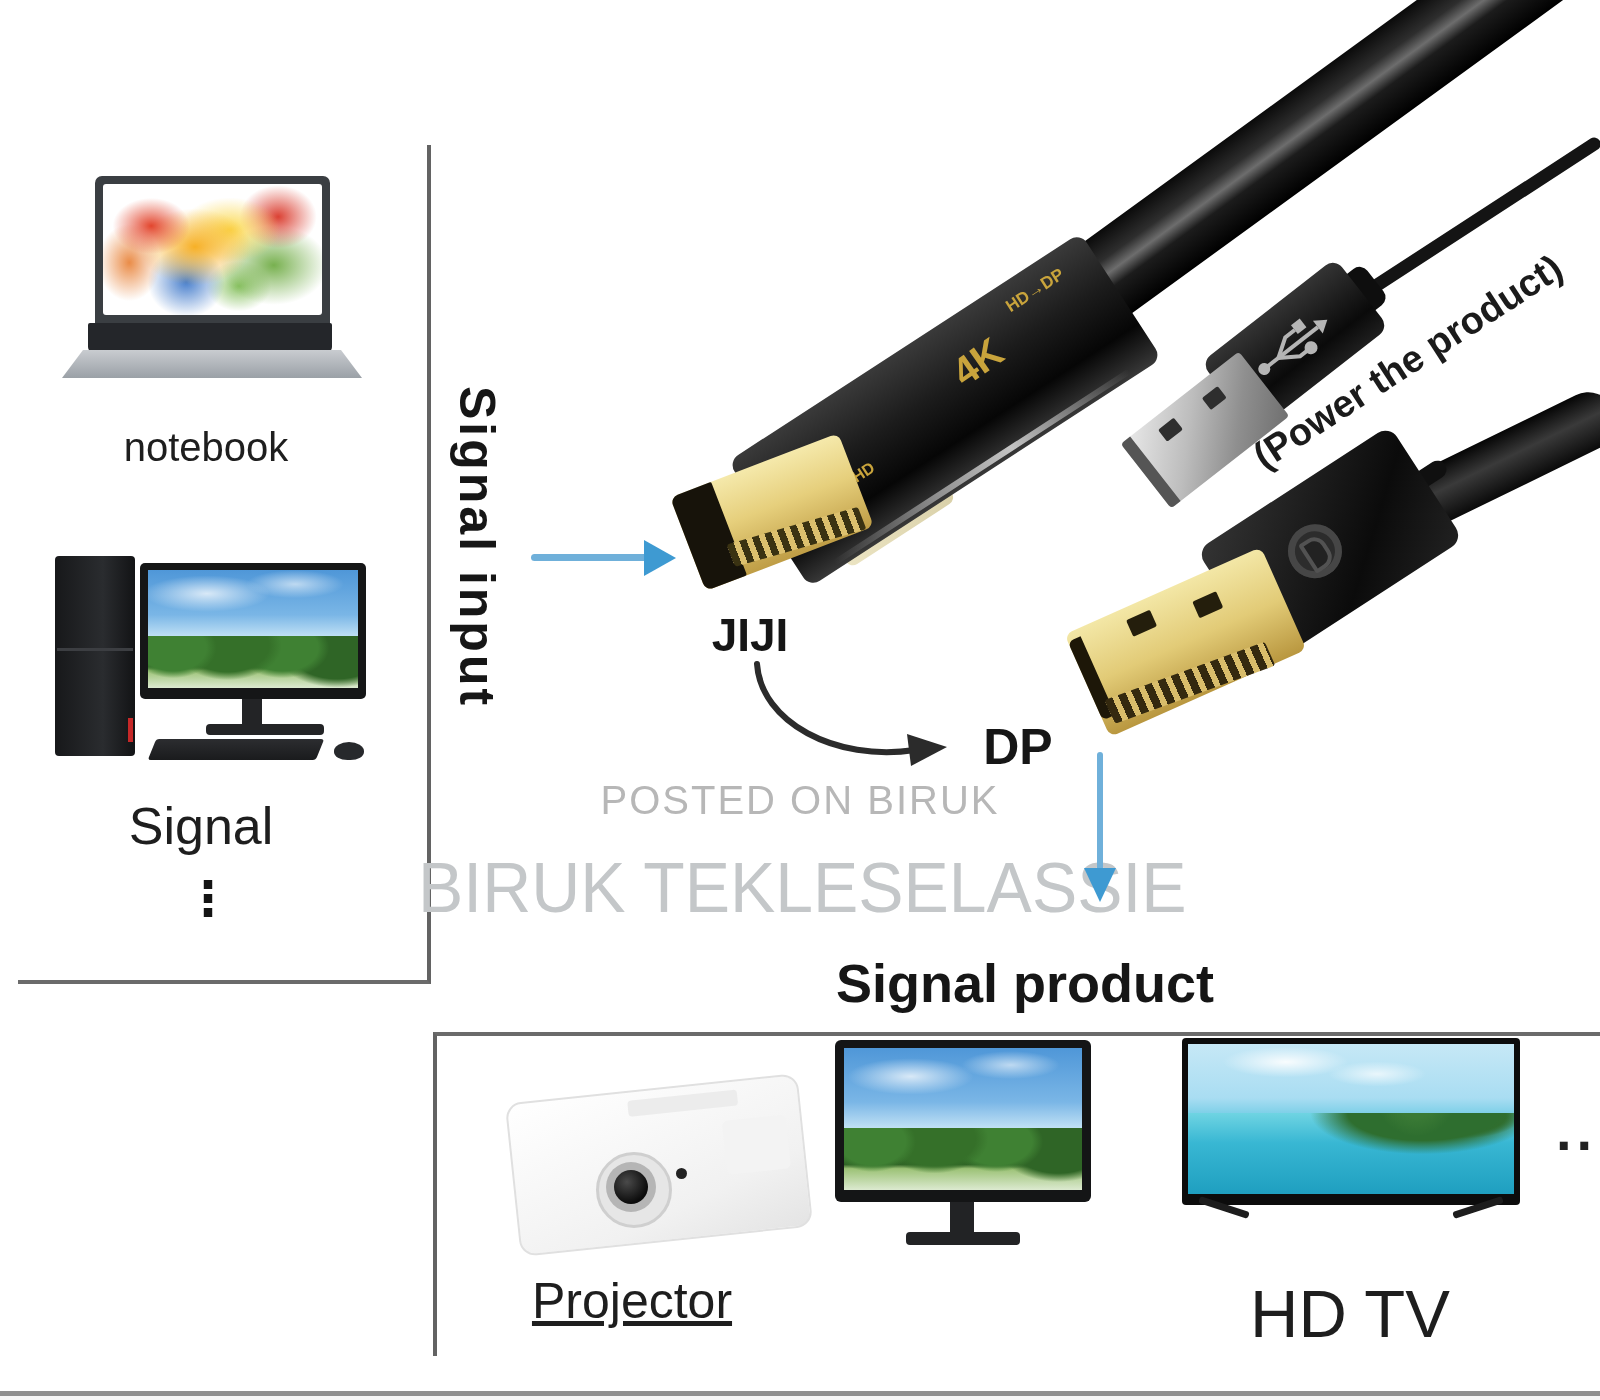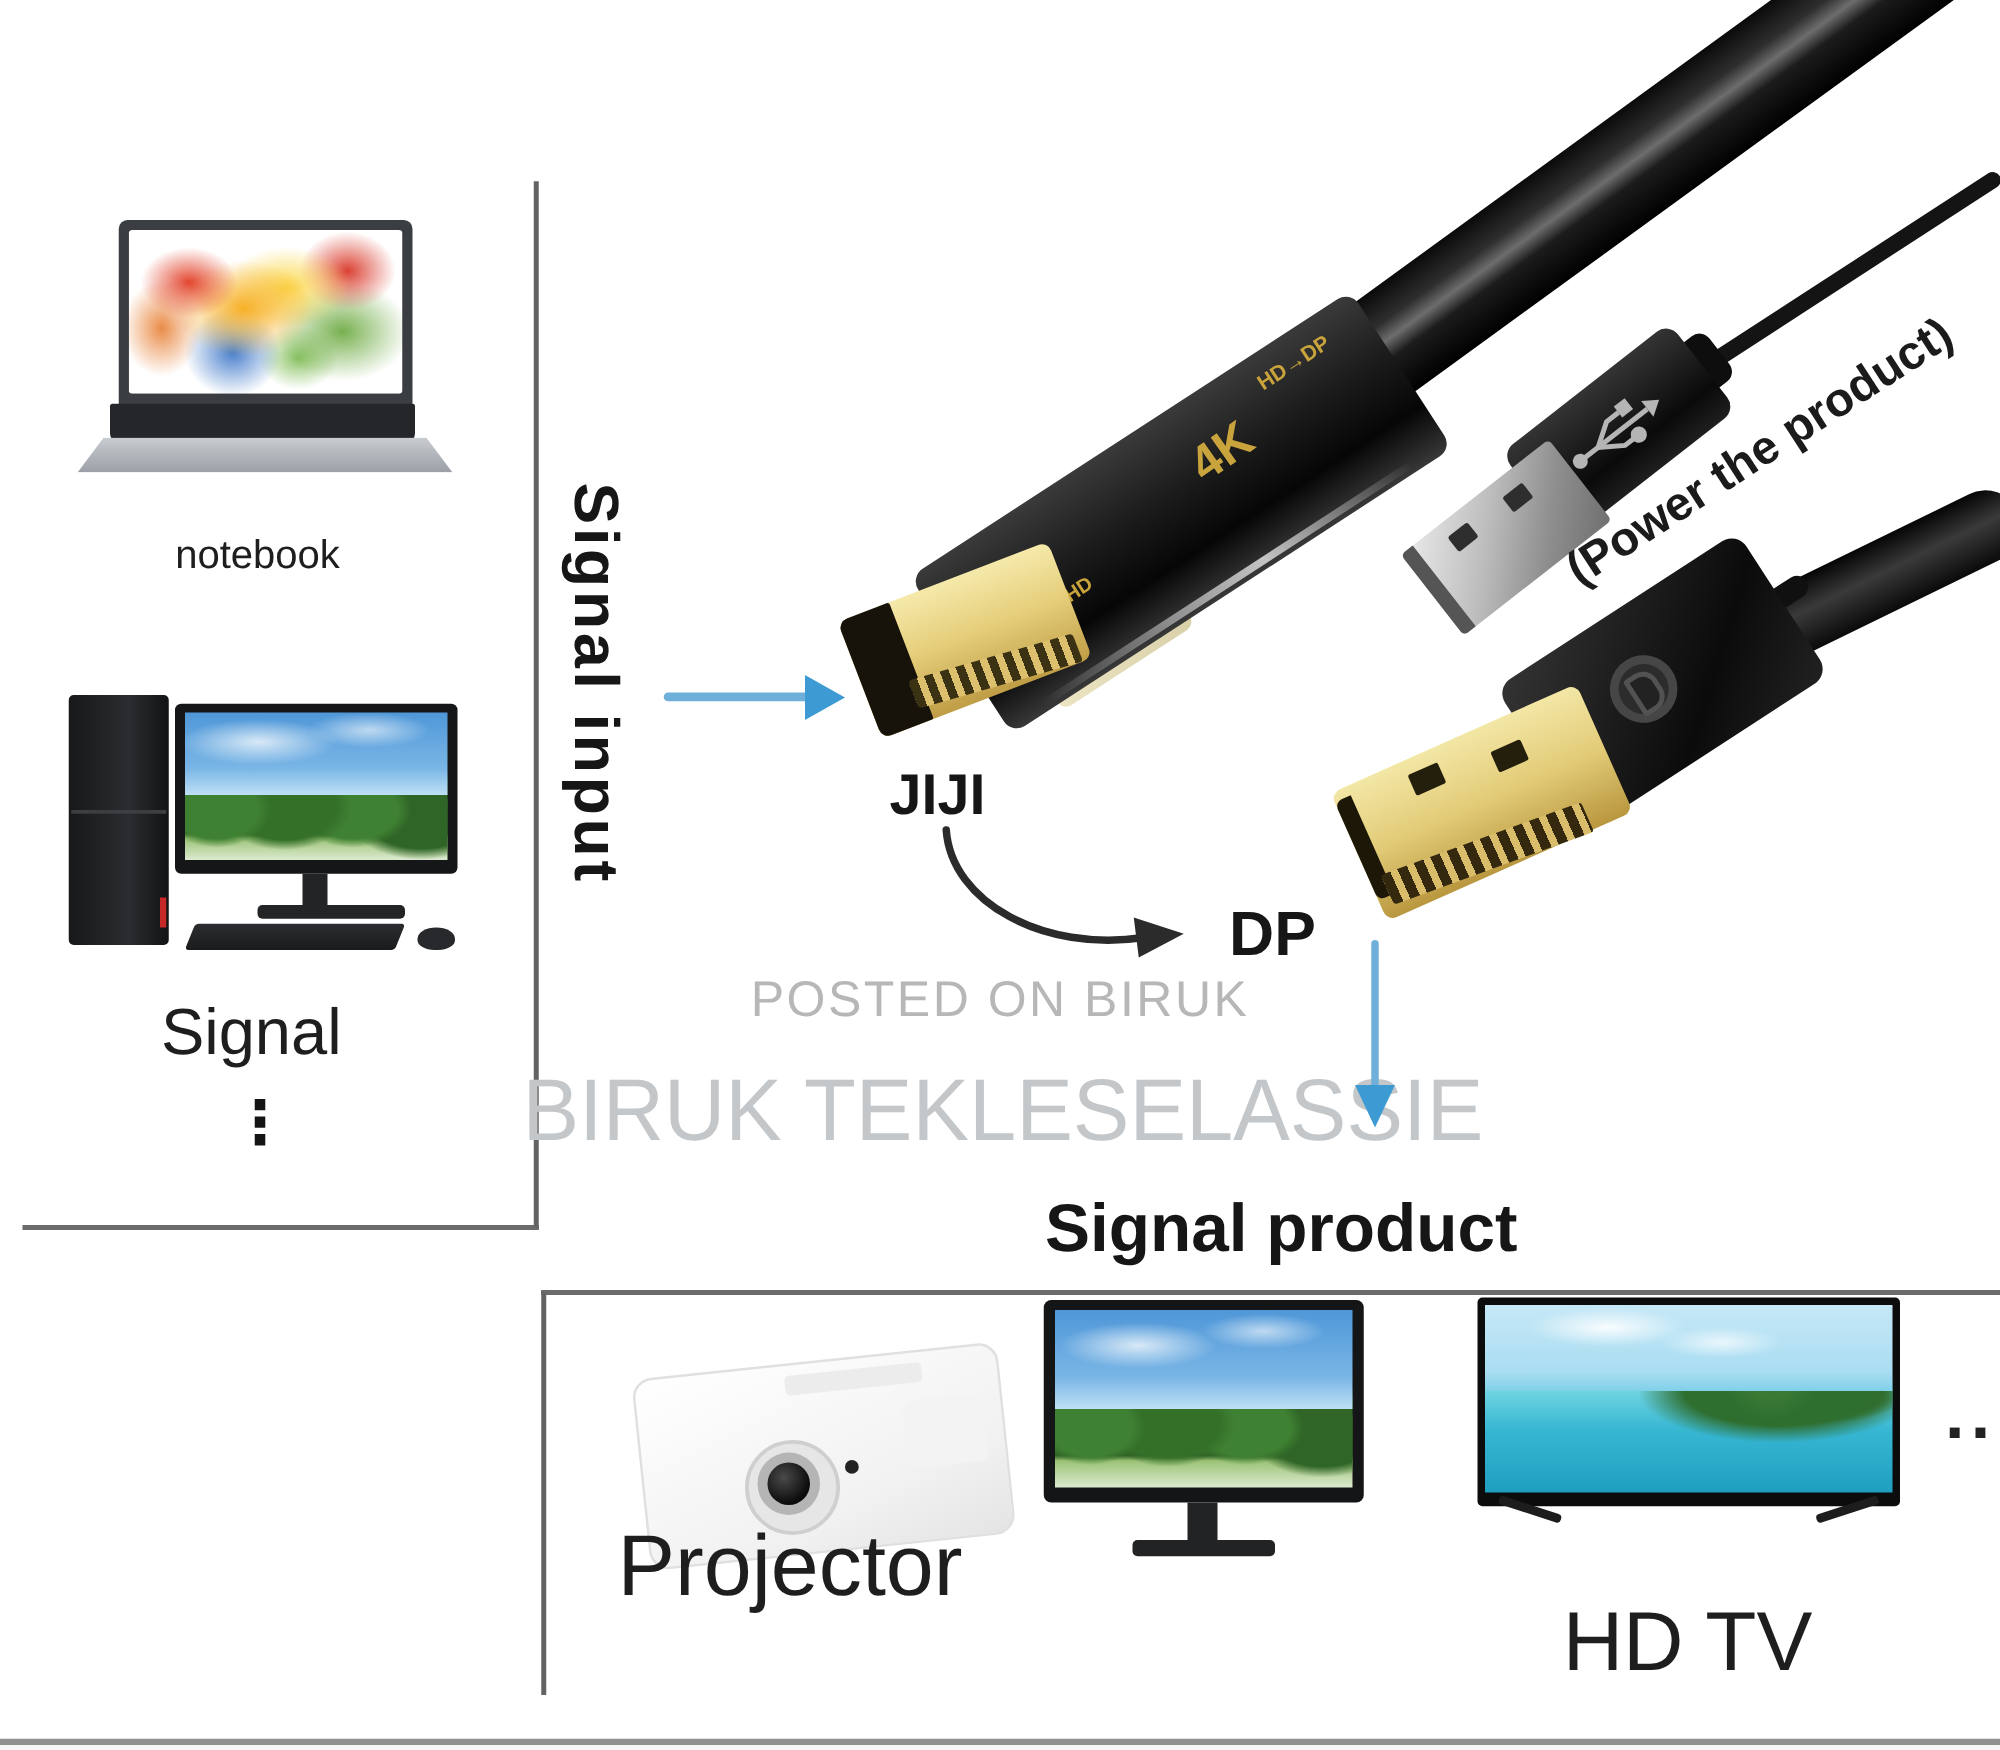--- a/index.html
+++ b/index.html
@@ -136,21 +136,21 @@
   <div class="abs output-frame"></div>
   <div class="abs bottom-bar"></div>
   <div class="abs bottom-strip"></div>
 
   <div>
     <div class="abs lap-bezel"></div>
     <div class="abs lap-screen"></div>
     <div class="abs lap-deck"></div>
     <div class="abs lap-base"></div>
   </div>
-  <div class="abs lbl" style="left:206px;top:425px;transform:translateX(-50%);font-size:32px;">notebook</div>
+  <div class="abs lbl" style="left:206px;top:425px;transform:translateX(-50%);font-size:40px;">notebook</div>
 
   <div>
     <div class="abs pc-tower"></div>
     <div class="abs pc-tower-line"></div>
     <div class="abs pc-red"></div>
     <div class="abs mon-bezel"></div>
     <div class="abs mon-screen scene-park"></div>
     <div class="abs mon-neck"></div>
     <div class="abs mon-base"></div>
     <div class="abs kbd"></div>
@@ -233,21 +233,21 @@
   <div>
     <div class="abs proj-body">
       <div class="proj-top"></div>
       <div class="proj-side"></div>
     </div>
     <div class="abs lens-o"></div>
     <div class="abs lens-m"></div>
     <div class="abs lens-i"></div>
     <div class="abs proj-dot"></div>
   </div>
-  <div class="abs lbl" style="left:632px;top:1213px;transform:translateX(-50%);font-size:69px;">Projector</div>
+  <div class="abs lbl" style="left:632px;top:1272px;transform:translateX(-50%);font-size:50px;text-decoration:underline;">Projector</div>
 
   <div>
     <div class="abs disp-bezel"></div>
     <div class="abs disp-screen scene-park"></div>
     <div class="abs disp-neck"></div>
     <div class="abs disp-base"></div>
   </div>
 
   <div>
     <div class="abs tv-bezel"></div>

